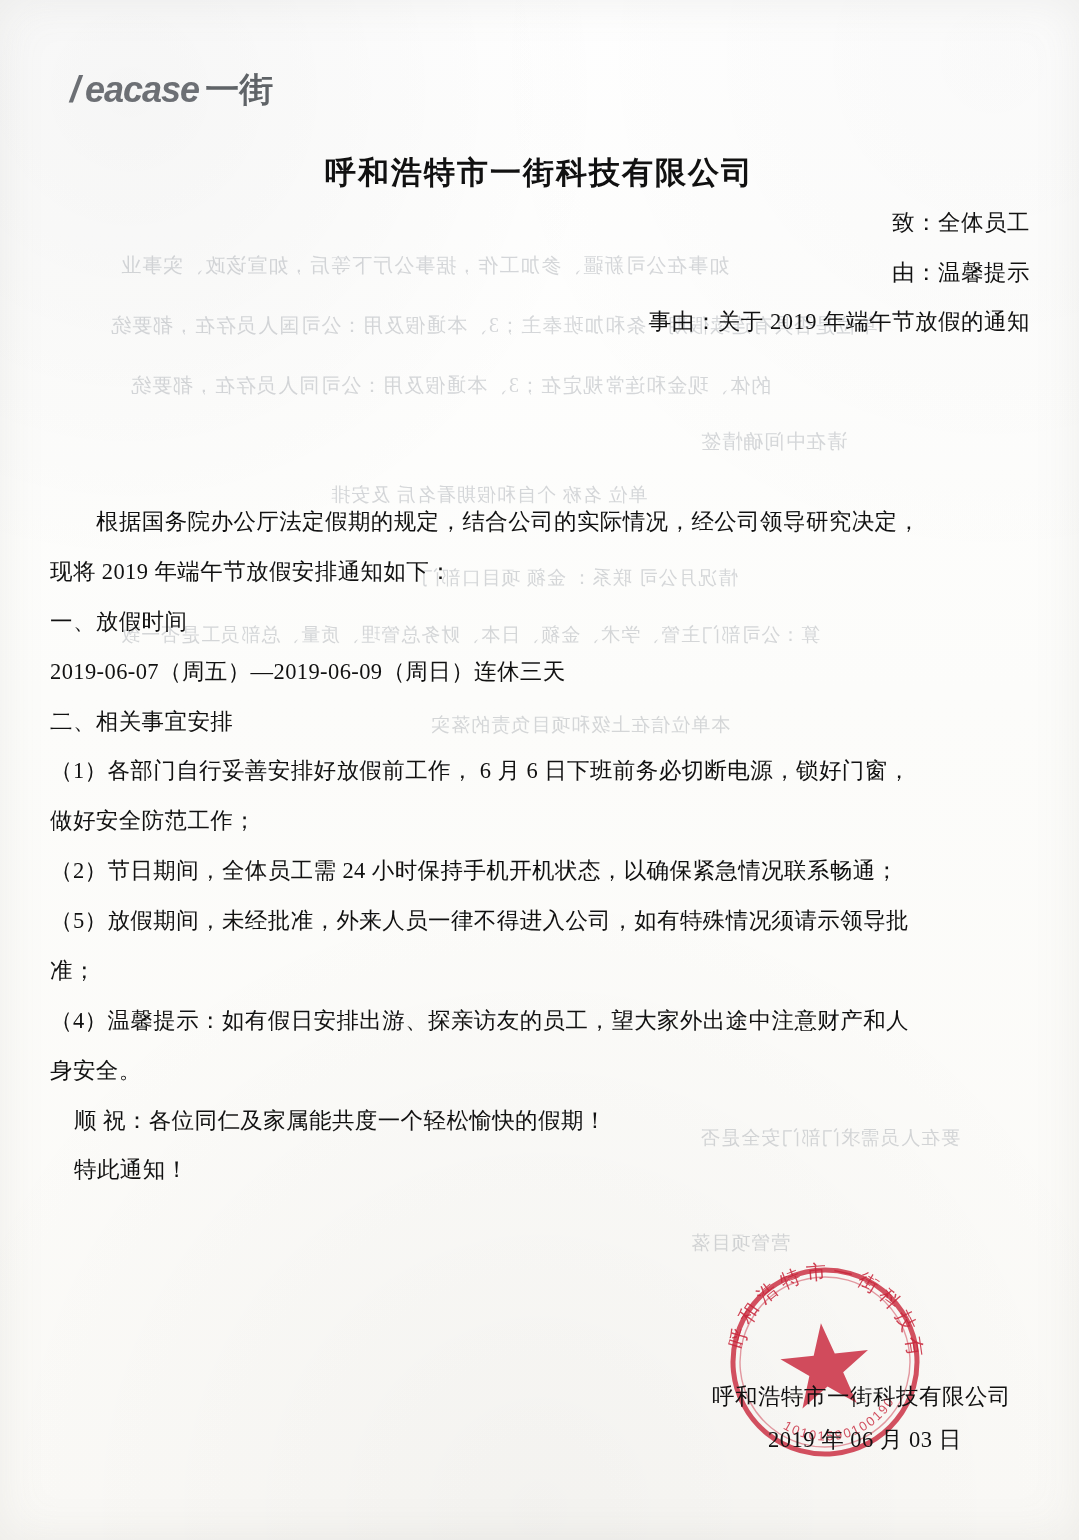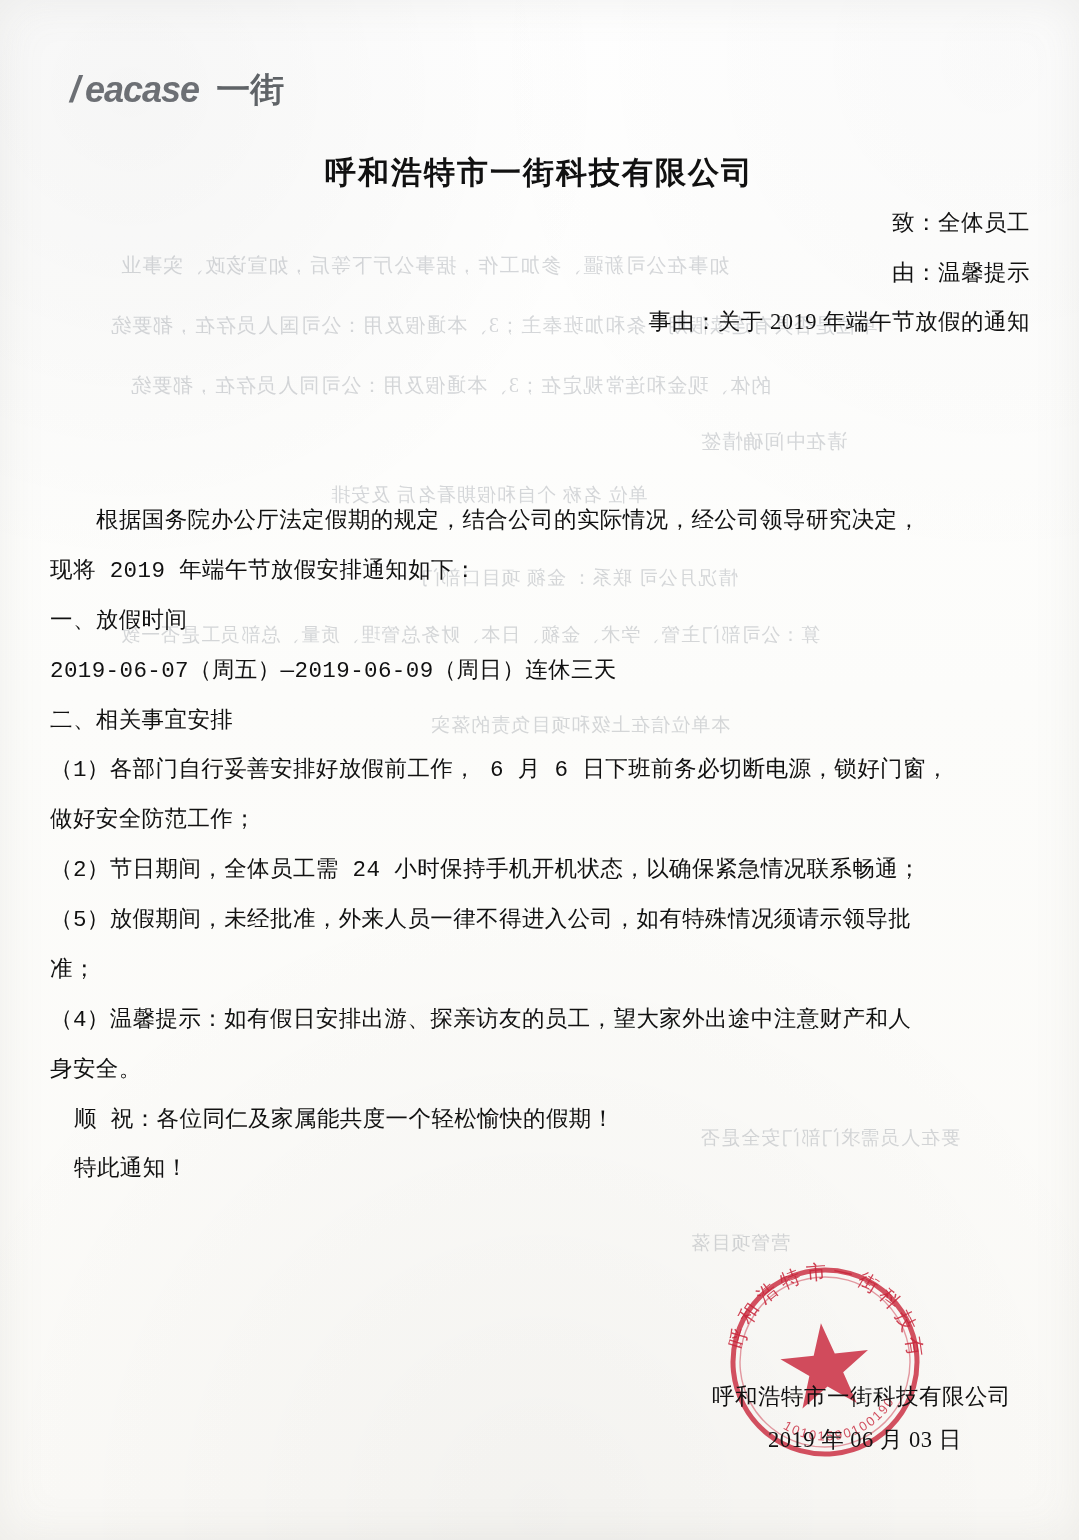--- a/index.html
+++ b/index.html
@@ -69,21 +69,21 @@
     color: #6c6f74;
     letter-spacing: -1px;
     line-height: 1;
   }
   .logo-cn {
     font-size: 34px;
     font-weight: bold;
     color: #5f6367;
     font-family: "Liberation Serif", "DejaVu Serif", serif;
     line-height: 1;
-    margin-left: 11px;
+    margin-left: 0;
   }
 
   .doc-title {
     position: absolute;
     left: 0;
     right: 0;
     top: 152px;
     text-align: center;
     font-size: 31px;
     font-weight: bold;
@@ -108,21 +108,20 @@
 
   .body-text {
     position: absolute;
     left: 50px;
     top: 500px;
     width: 985px;
     font-size: 22.5px;
     line-height: 1.95;
     color: #111;
     letter-spacing: 0.4px;
-    font-family: Liberation Mono, monospace;
   }
   .body-text p {
     margin: 0 0 6px 0;
   }
   .indent { text-indent: 46px; }
   .indent-sm { text-indent: 24px; }
 
   .sign {
     position: absolute;
     right: 68px;

